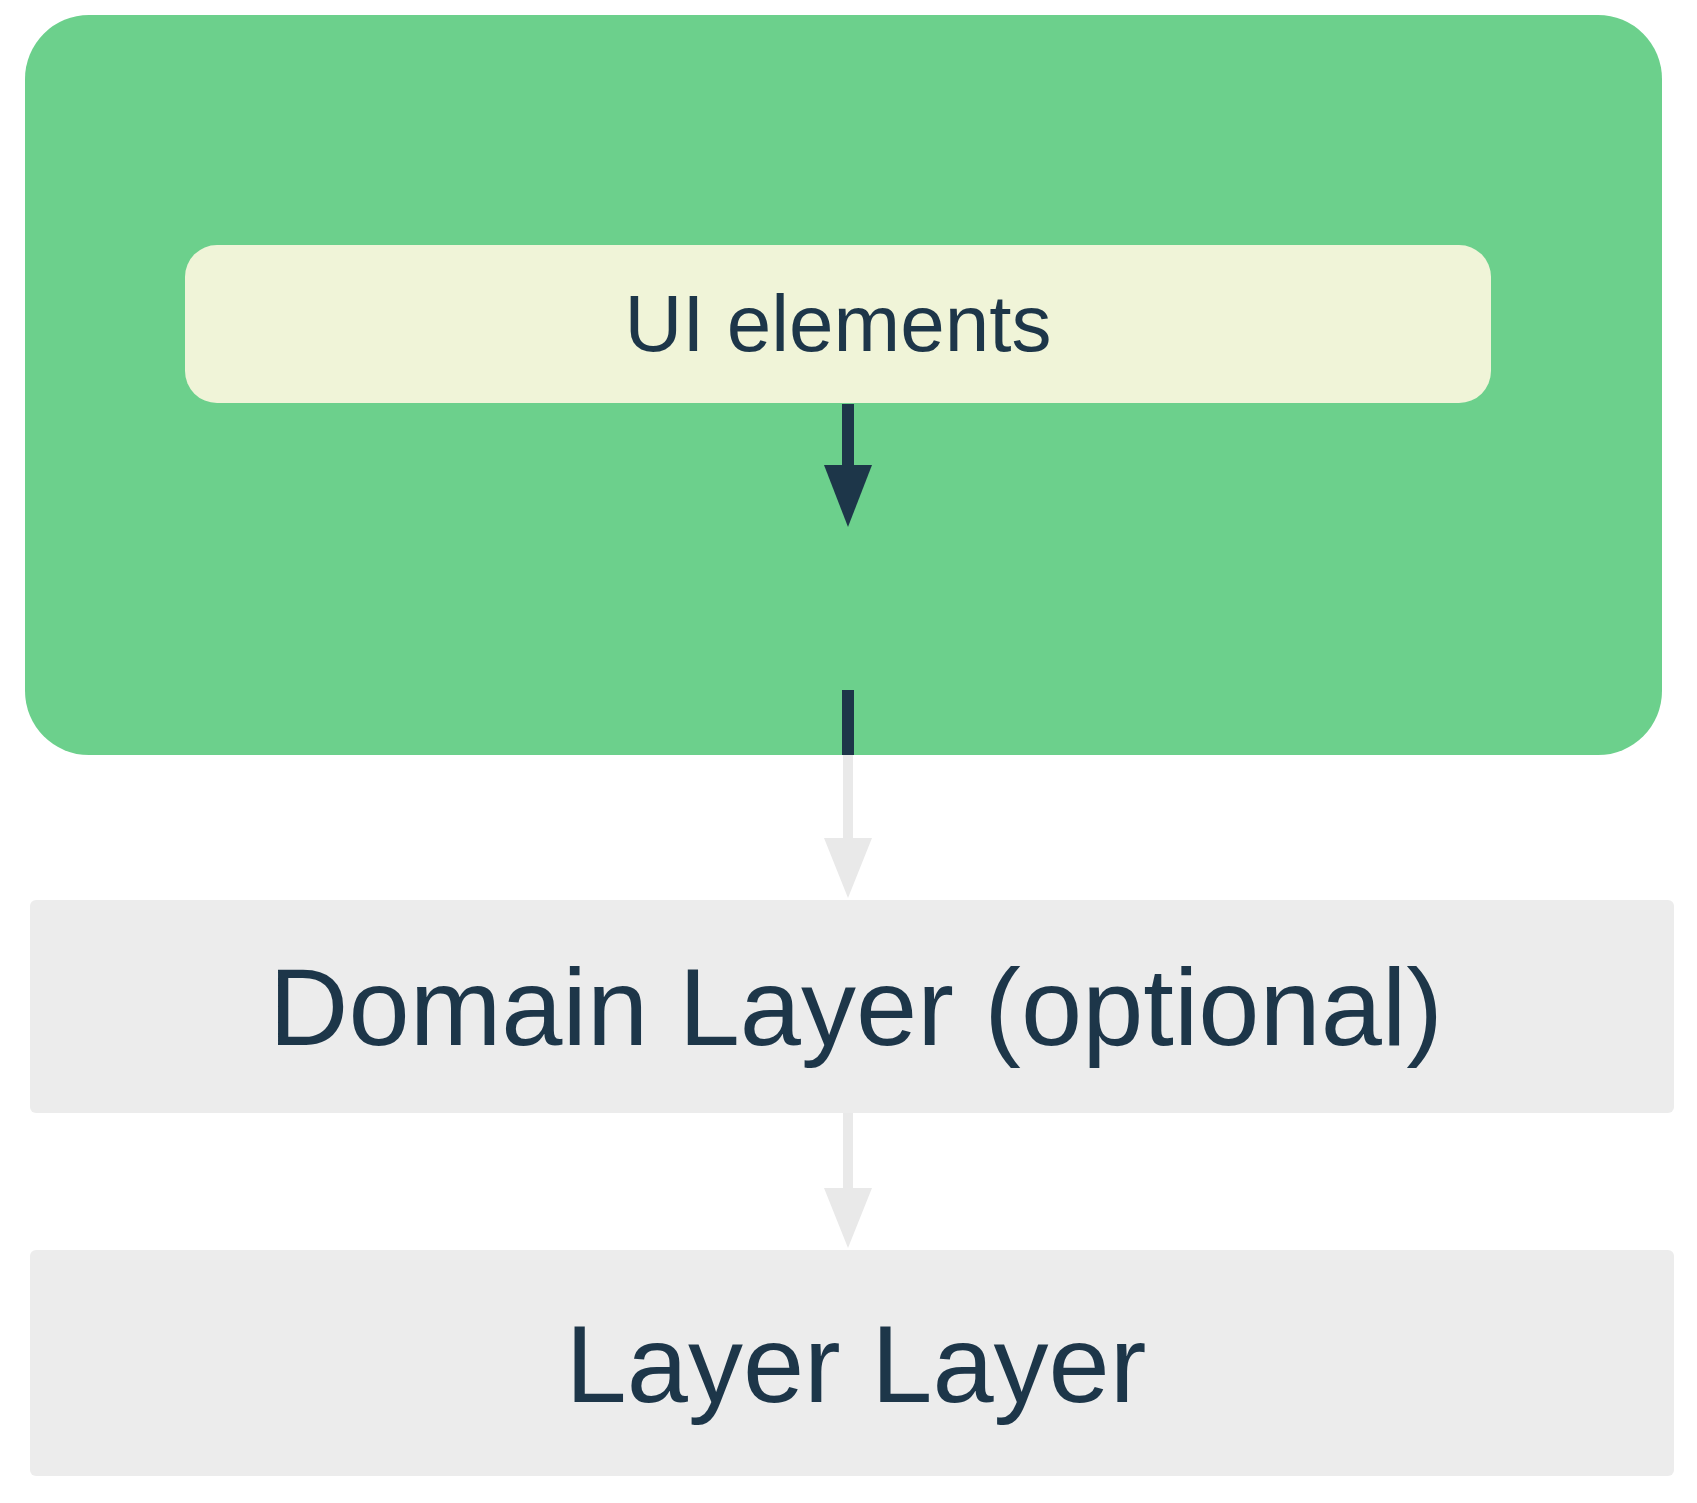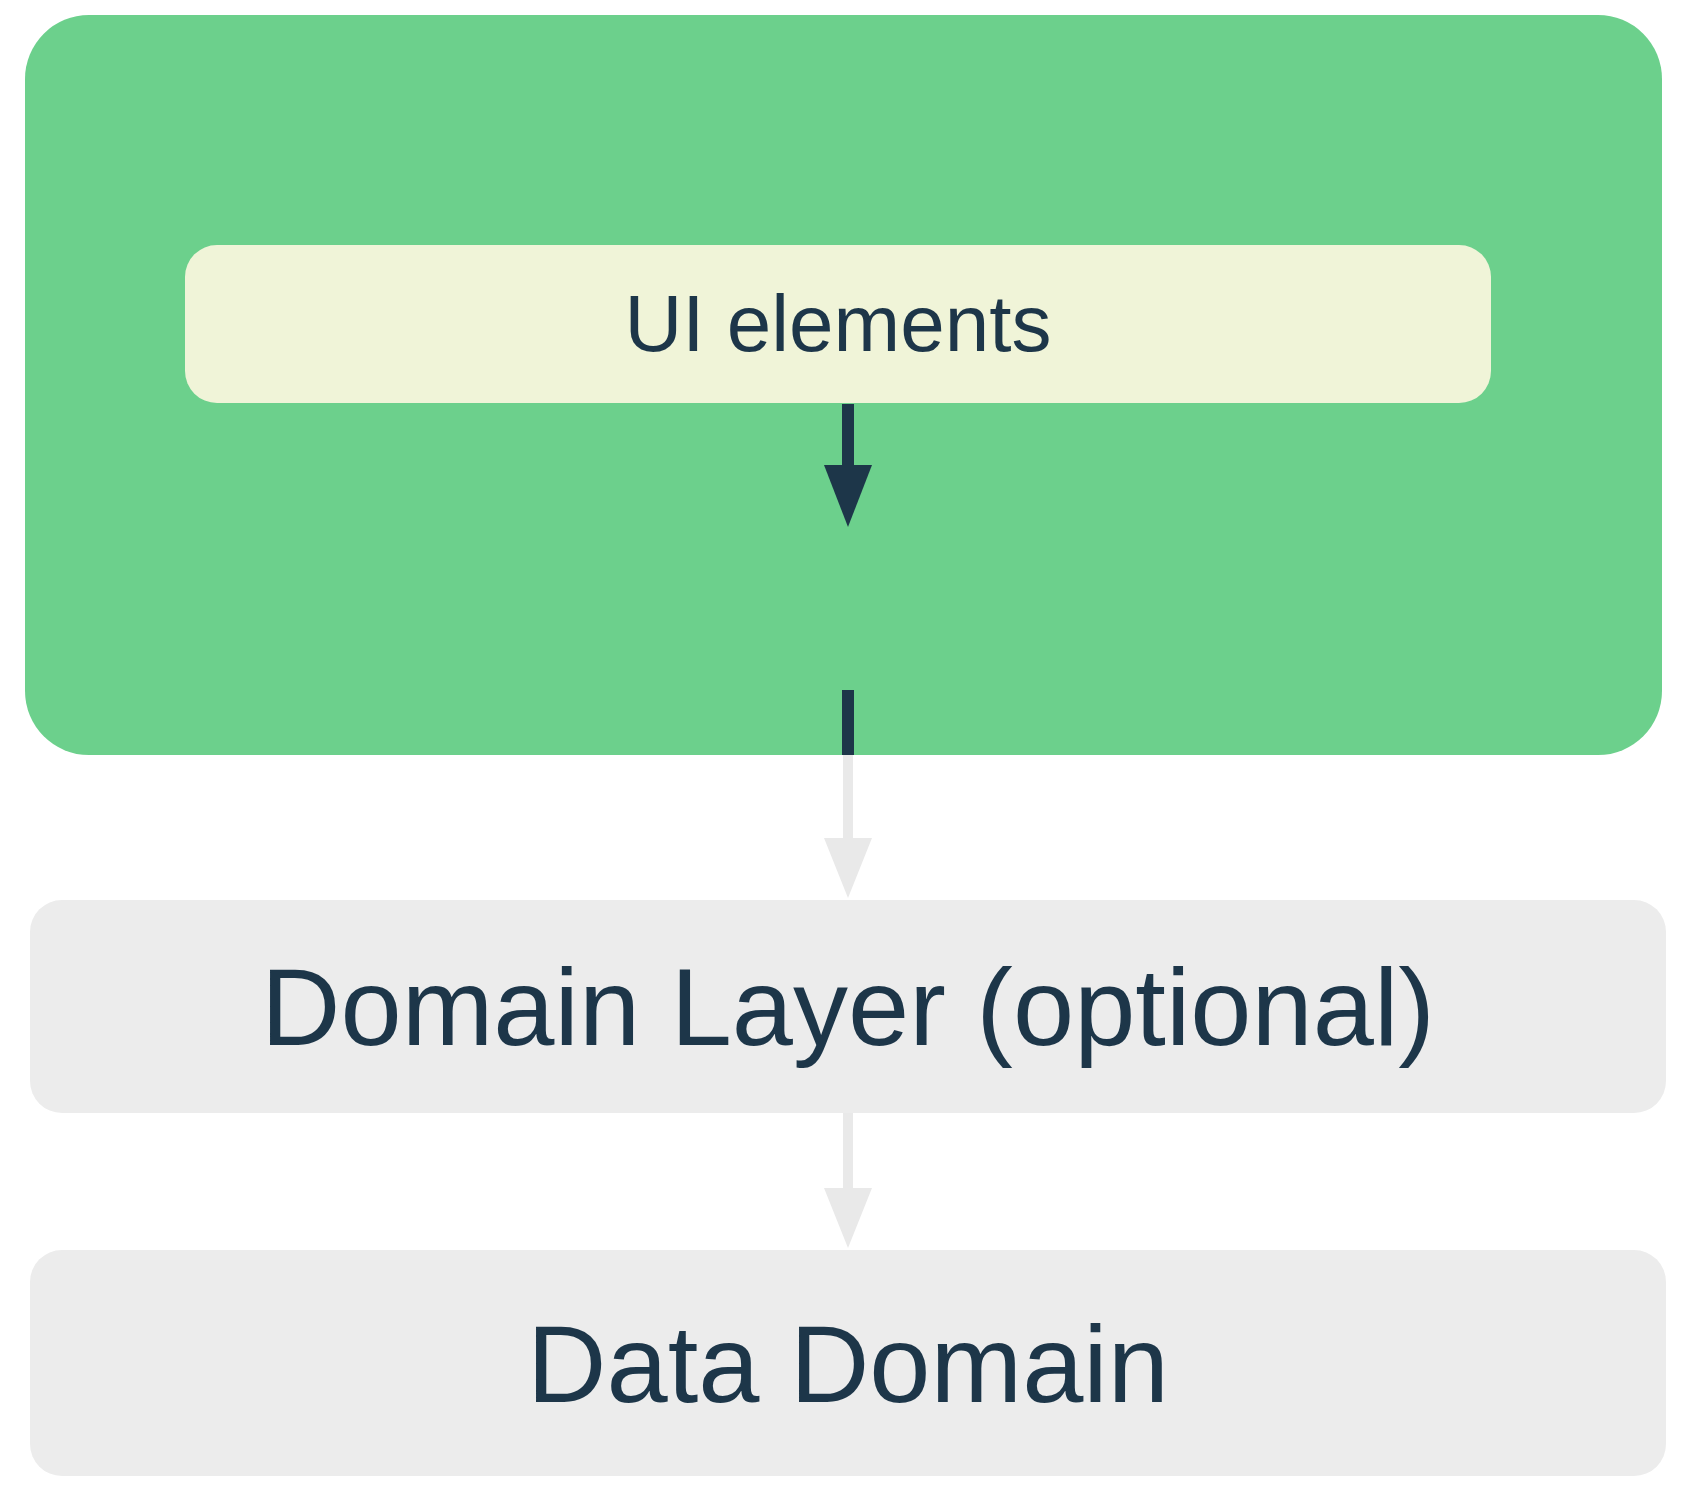--- a/index.html
+++ b/index.html
@@ -39,23 +39,23 @@
   .state-holders-box{top:516px;height:159px;background:var(--blue);}
   .stem{position:absolute;}
   .stem.dark{background:var(--navy);}
   .stem.light{background:var(--lightarrow);}
   .arrow-head{position:absolute;width:0;height:0;
     border-left:24px solid transparent;border-right:24px solid transparent;}
   .arrow-head.dark{border-top:62px solid var(--navy);}
   .arrow-head.light{border-top:60px solid var(--lightarrow);}
   .layer-box{
     position:absolute;left:30px;width:1636px;
-    background:var(--graybox);border-radius:32px;
+    background:var(--graybox);border-radius:6px;
     display:flex;align-items:center;justify-content:center;
-    font-size:110px;color:var(--navy);white-space:nowrap;
+    font-size:110px;color:var(--navy);white-space:nowrap;padding-left:8px;
   }
   .domain-box{top:900px;height:213px;}
   .data-box{top:1250px;height:226px;}
 </style>
 </head>
 <body>
 
 <div class="canvas">
 
   <div class="box ui-layer-box">
@@ -75,16 +75,16 @@
   <div class="arrow-head light" style="left:824px;top:838px;"></div>
 
   <div class="layer-box domain-box">
     <span>Domain Layer (optional)</span>
   </div>
 
   <div class="stem light" style="left:843px;top:1113px;width:10px;height:76px;"></div>
   <div class="arrow-head light" style="left:824px;top:1188px;"></div>
 
   <div class="layer-box data-box">
-    <span>Data Domain</span>
+    <span>Layer Layer</span>
   </div>
 
 </div>
 
 </body></html>

